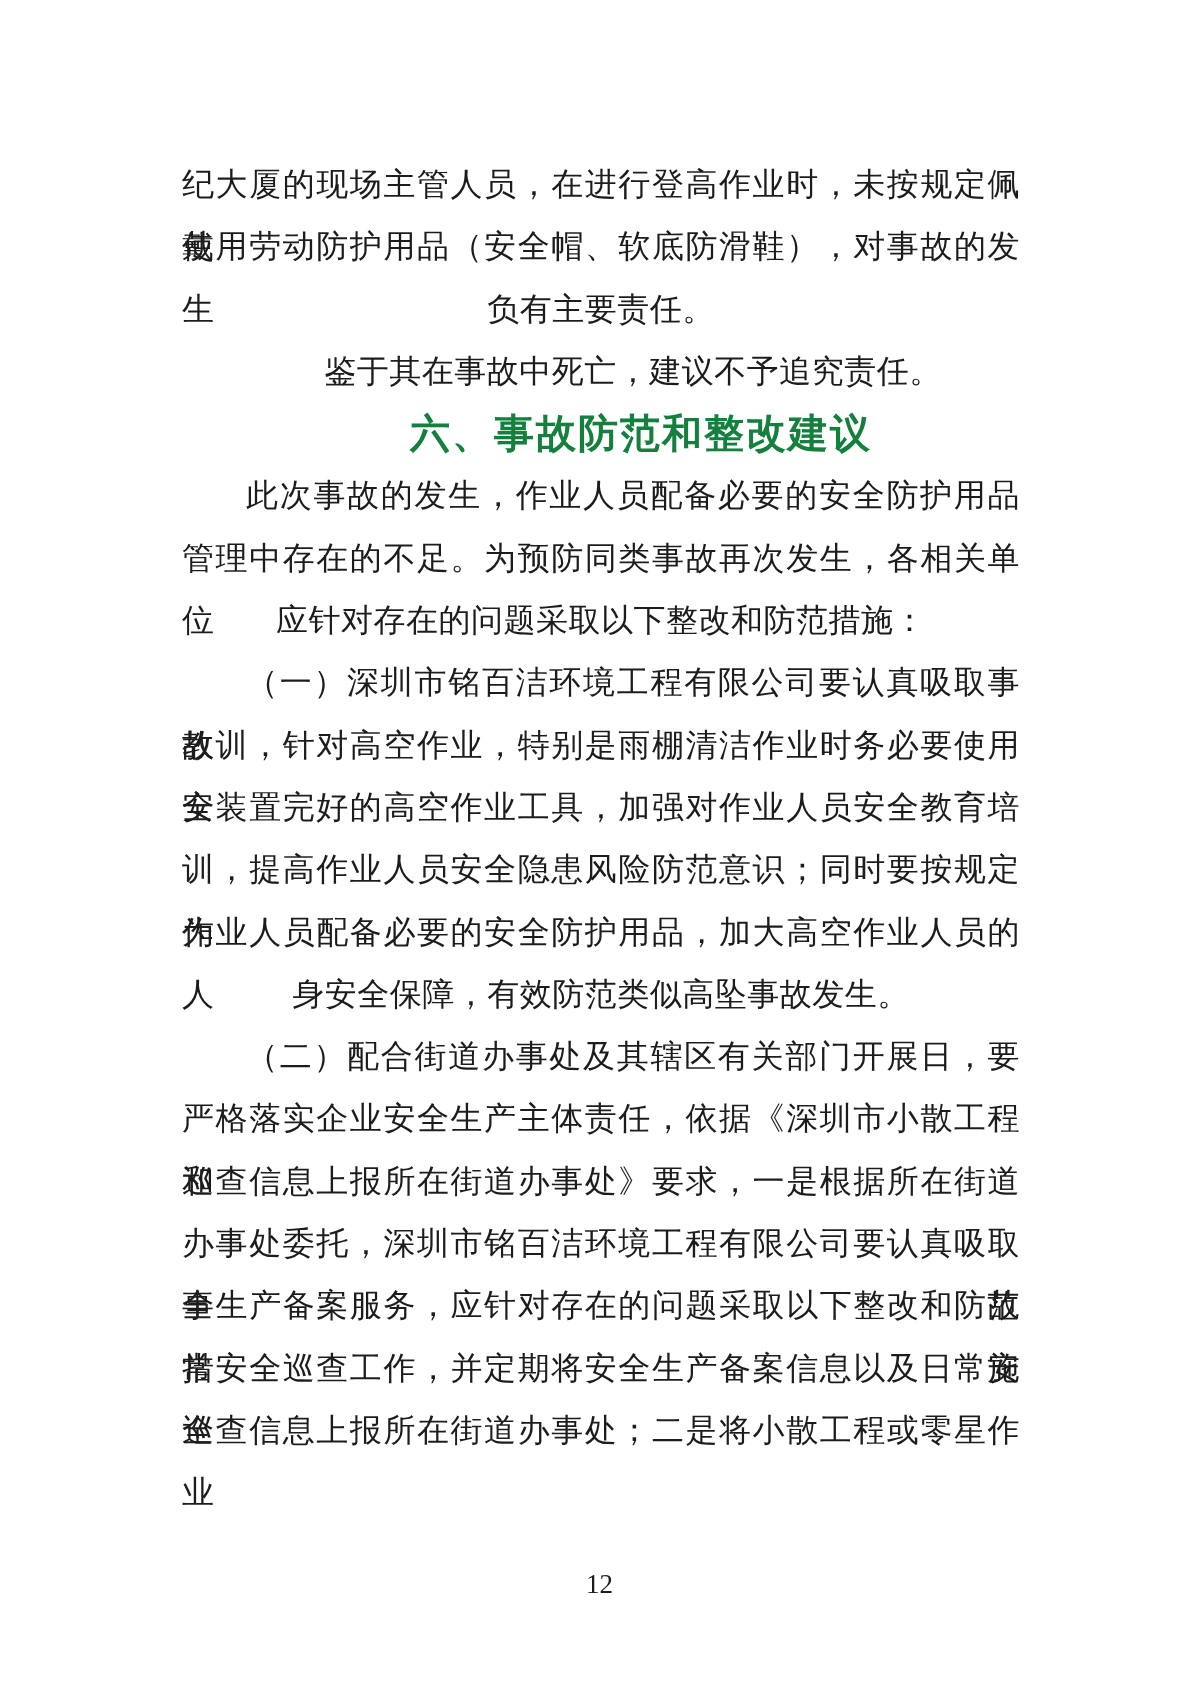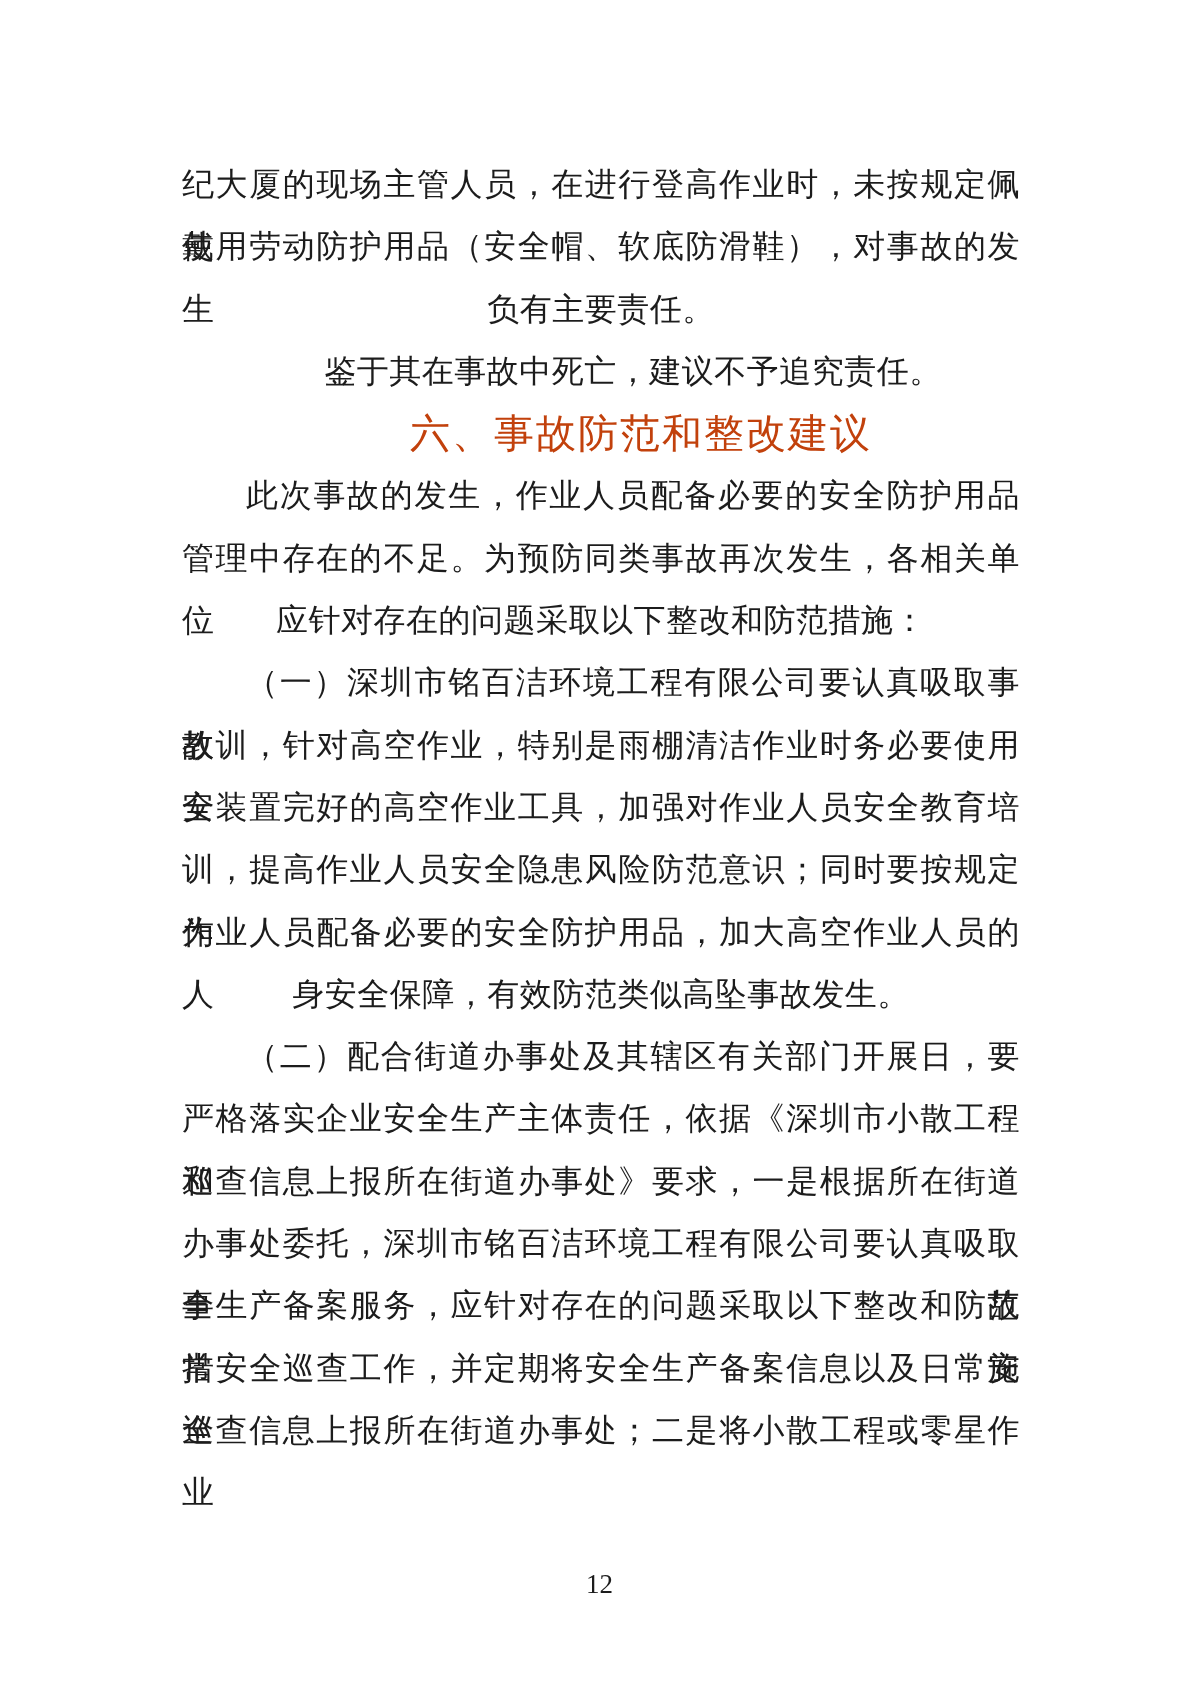--- a/index.html
+++ b/index.html
@@ -34,25 +34,25 @@
     white-space: normal;
     text-align: justify;
     text-align-last: justify;
     text-justify: inter-character;
   }
   .line.indent {
     text-indent: 2em;
   }
   .line.heading {
     font-family: "Liberation Sans", "DejaVu Sans", sans-serif;
-    font-weight: 400;
+    font-weight: 700;
     font-size: 40px;
     letter-spacing: 2px;
     text-indent: 2em;
-    color: #c2410c;
+    color: #15803d;
   }
   .page-number {
     position: absolute;
     top: 1543px;
     left: 0;
     width: 100%;
     text-align: center;
     font-size: 27px;
     line-height: 34px;
     color: #1c1c1c;

